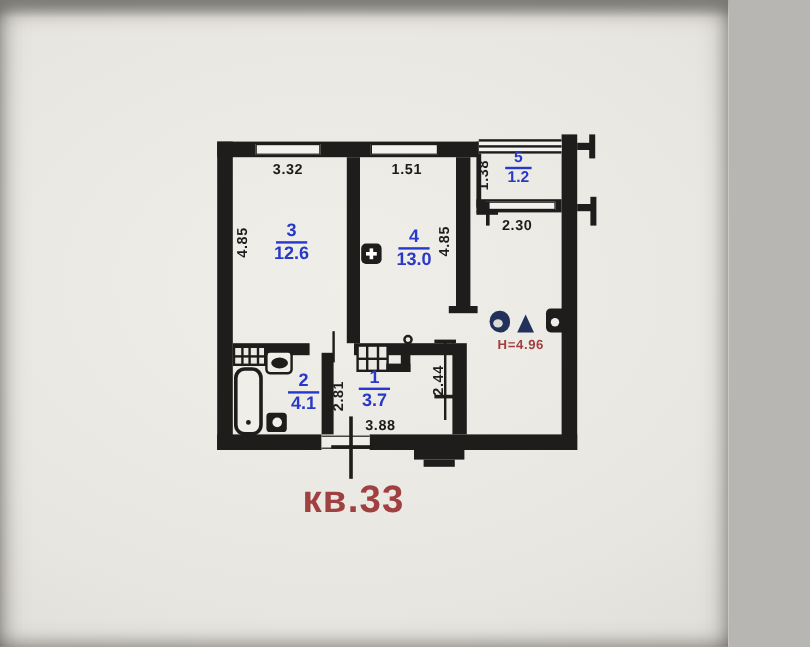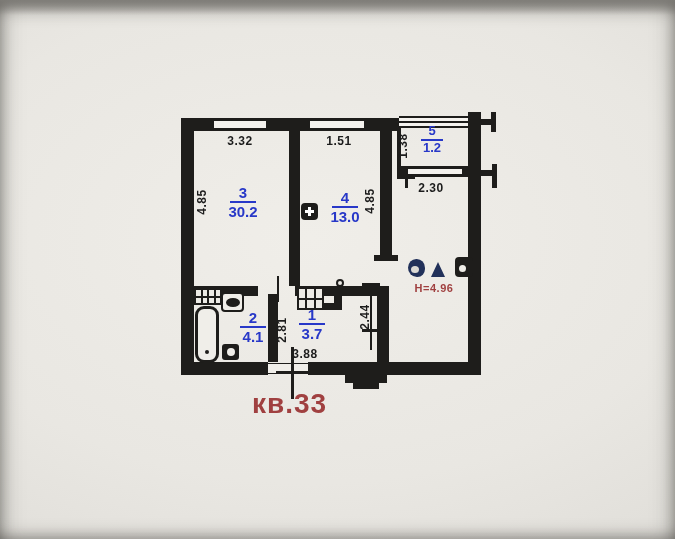--- a/index.html
+++ b/index.html
@@ -1,17 +1,17 @@
 <!DOCTYPE html>
 <html style="--c-wall: #1e1d1b; --c-ink: #1c1c1c; --c-blue: #2838c8; --c-red: #a04040; --c-paper: #e9e7e2;"><head>
 <meta charset="utf-8">
 <style>
   html,body{margin:0;padding:0;background:#b8b6b2;}
   .photo{
-    position:relative;width:675px;height:539px;overflow:hidden;
+    position:relative;width:607px;height:539px;overflow:hidden;
     font-family:"Liberation Sans", sans-serif;
     background:radial-gradient(ellipse 120% 95% at 46% 44%,
       #f0eee9 0%, #e9e7e2 48%, #e0ded9 75%, #cfccc8 95%, #c2bfbb 100%);
     box-shadow:inset 0 16px 20px -12px rgba(40,38,34,.8),
                inset 0 -12px 16px -10px rgba(60,58,54,.5),
                inset 16px 0 22px -16px rgba(60,58,54,.55),
                inset -16px 0 22px -16px rgba(60,58,54,.55);
   }
   .top-shade{position:absolute;left:0;top:0;width:675px;height:15px;
     background:linear-gradient(#807e79, rgba(128,126,121,0));opacity:.85;}
@@ -149,39 +149,39 @@
   <div class="stamp-tri" style="left:431px;top:262px;"></div>
 
   <div class="dim" style="left:213px;top:134px;width:54px;">3.32</div>
   <div class="dim" style="left:311px;top:134px;width:56px;">1.51</div>
   <div class="dim vert" style="left:182px;top:195px;width:40px;">4.85</div>
   <div class="dim vert" style="left:350px;top:194px;width:40px;">4.85</div>
   <div class="dim vert" style="left:383px;top:139px;width:40px;">1.38</div>
   <div class="dim" style="left:404px;top:181px;width:54px;">2.30</div>
   <div class="dim vert" style="left:262px;top:323px;width:40px;">2.81</div>
   <div class="dim vert" style="left:345px;top:310px;width:40px;">2.44</div>
-  <div class="dim" style="left:278px;top:347px;width:54px;">3.88</div>
+  <div class="dim" style="left:290px;top:347px;width:54px;">3.88</div>
 
   <div class="room-label" style="left:216px;top:184px;width:54px;">
     <div class="num">3</div>
-    <div class="area">30.2</div>
+    <div class="area">12.6</div>
   </div>
   <div class="room-label" style="left:318px;top:189px;width:54px;">
     <div class="num">4</div>
     <div class="area">13.0</div>
   </div>
   <div class="room-label small" style="left:408px;top:124px;width:48px;">
     <div class="num">5</div>
     <div class="area">1.2</div>
   </div>
   <div class="room-label" style="left:226px;top:309px;width:54px;">
     <div class="num">2</div>
     <div class="area">4.1</div>
   </div>
   <div class="room-label" style="left:285px;top:306px;width:54px;">
     <div class="num">1</div>
     <div class="area">3.7</div>
   </div>
 
   <div class="red-text" style="left:406px;top:282px;width:56px;font-size:11px;text-align:center;letter-spacing:.5px;">Н=4.96</div>
-  <div class="red-text" style="left:252px;top:388px;font-size:28px;letter-spacing:1px;">кв.33</div>
+  <div class="red-text" style="left:252px;top:398px;font-size:32px;letter-spacing:1px;">кв.33</div>
 
 </div>
 
 </body></html>

